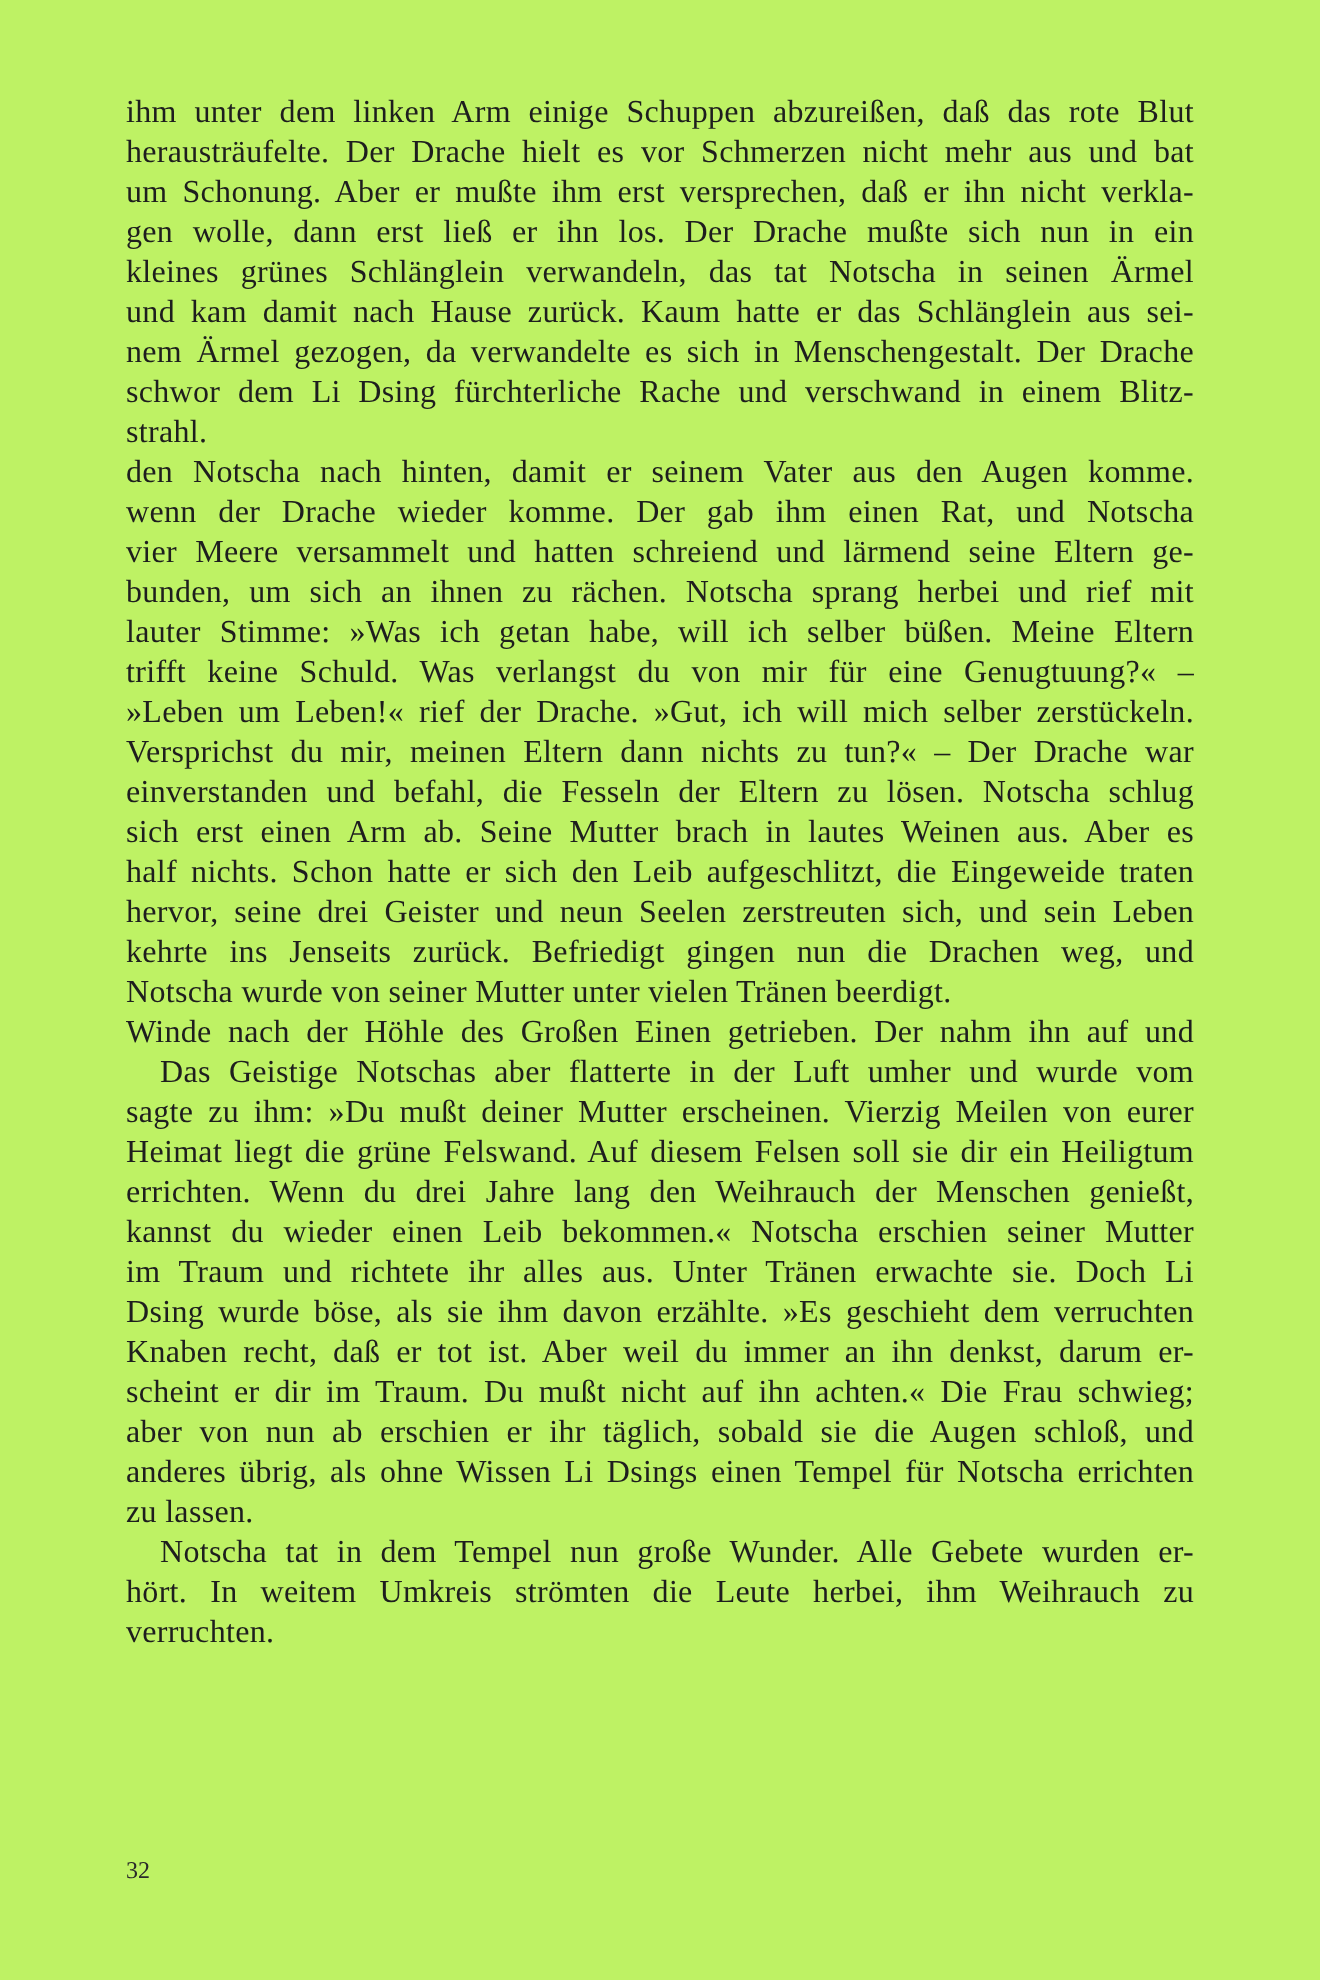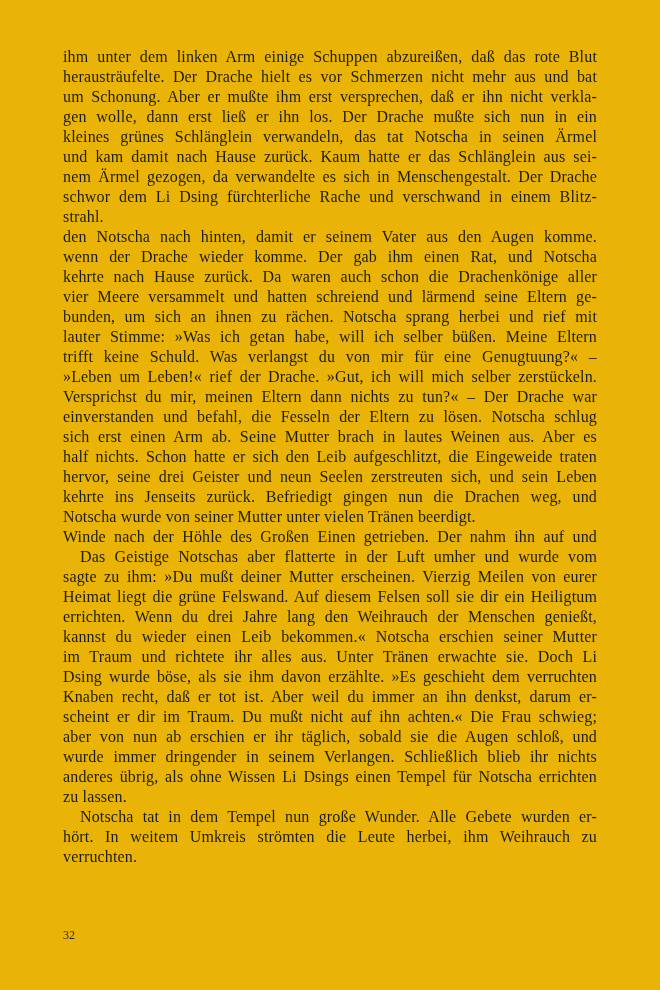--- a/index.html
+++ b/index.html
@@ -4,21 +4,21 @@
 <style>
   html, body {
     margin: 0;
     padding: 0;
     background: #ffffff;
   }
   .book-page {
     position: relative;
     width: 660px;
     height: 990px;
-    background: #eab308;
+    background: #bef264;
     font-family: "Liberation Serif", "DejaVu Serif", serif;
     color: #1e1e1e;
     overflow: hidden;
   }
   .text-block {
     position: absolute;
     left: 63px;
     top: 47px;
     width: 534px;
     font-size: 16px;
@@ -63,21 +63,20 @@
         <div class="line">gen wolle, dann erst ließ er ihn los. Der Drache mußte sich nun in ein</div>
         <div class="line">kleines grünes Schlänglein verwandeln, das tat Notscha in seinen Ärmel</div>
         <div class="line">und kam damit nach Hause zurück. Kaum hatte er das Schlänglein aus sei-</div>
         <div class="line">nem Ärmel gezogen, da verwandelte es sich in Menschengestalt. Der Drache</div>
         <div class="line">schwor dem Li Dsing fürchterliche Rache und verschwand in einem Blitz-</div>
         <div class="line final">strahl.</div>
       </div>
       <div class="paragraph">
         <div class="line">den Notscha nach hinten, damit er seinem Vater aus den Augen komme.</div>
         <div class="line">wenn der Drache wieder komme. Der gab ihm einen Rat, und Notscha</div>
-        <div class="line">kehrte nach Hause zurück. Da waren auch schon die Drachenkönige aller</div>
         <div class="line">vier Meere versammelt und hatten schreiend und lärmend seine Eltern ge-</div>
         <div class="line">bunden, um sich an ihnen zu rächen. Notscha sprang herbei und rief mit</div>
         <div class="line">lauter Stimme: »Was ich getan habe, will ich selber büßen. Meine Eltern</div>
         <div class="line">trifft keine Schuld. Was verlangst du von mir für eine Genugtuung?« –</div>
         <div class="line">»Leben um Leben!« rief der Drache. »Gut, ich will mich selber zerstückeln.</div>
         <div class="line">Versprichst du mir, meinen Eltern dann nichts zu tun?« – Der Drache war</div>
         <div class="line">einverstanden und befahl, die Fesseln der Eltern zu lösen. Notscha schlug</div>
         <div class="line">sich erst einen Arm ab. Seine Mutter brach in lautes Weinen aus. Aber es</div>
         <div class="line">half nichts. Schon hatte er sich den Leib aufgeschlitzt, die Eingeweide traten</div>
         <div class="line">hervor, seine drei Geister und neun Seelen zerstreuten sich, und sein Leben</div>
@@ -89,21 +88,20 @@
         <div class="line indented">Das Geistige Notschas aber flatterte in der Luft umher und wurde vom</div>
         <div class="line">sagte zu ihm: »Du mußt deiner Mutter erscheinen. Vierzig Meilen von eurer</div>
         <div class="line">Heimat liegt die grüne Felswand. Auf diesem Felsen soll sie dir ein Heiligtum</div>
         <div class="line">errichten. Wenn du drei Jahre lang den Weihrauch der Menschen genießt,</div>
         <div class="line">kannst du wieder einen Leib bekommen.« Notscha erschien seiner Mutter</div>
         <div class="line">im Traum und richtete ihr alles aus. Unter Tränen erwachte sie. Doch Li</div>
         <div class="line">Dsing wurde böse, als sie ihm davon erzählte. »Es geschieht dem verruchten</div>
         <div class="line">Knaben recht, daß er tot ist. Aber weil du immer an ihn denkst, darum er-</div>
         <div class="line">scheint er dir im Traum. Du mußt nicht auf ihn achten.« Die Frau schwieg;</div>
         <div class="line">aber von nun ab erschien er ihr täglich, sobald sie die Augen schloß, und</div>
-        <div class="line">wurde immer dringender in seinem Verlangen. Schließlich blieb ihr nichts</div>
         <div class="line">anderes übrig, als ohne Wissen Li Dsings einen Tempel für Notscha errichten</div>
         <div class="line final">zu lassen.</div>
       </div>
       <div class="paragraph">
         <div class="line indented">Notscha tat in dem Tempel nun große Wunder. Alle Gebete wurden er-</div>
         <div class="line">hört. In weitem Umkreis strömten die Leute herbei, ihm Weihrauch zu</div>
         <div class="line final">verruchten.</div>
       </div>
     </div>
   <div class="page-number">32</div>

